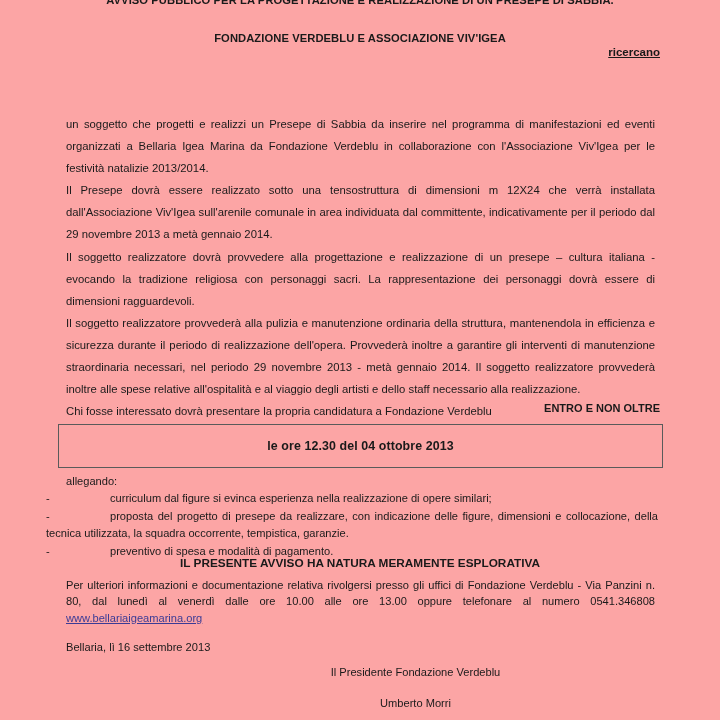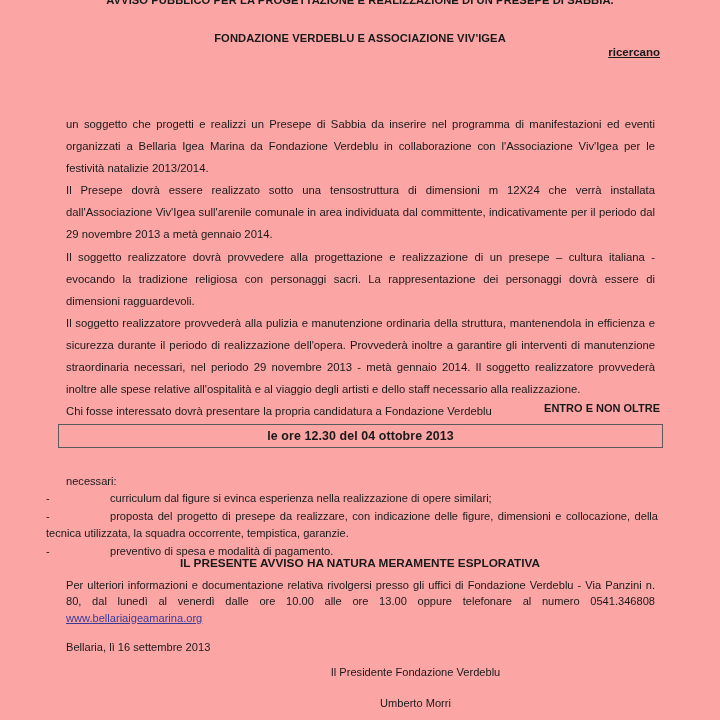--- a/index.html
+++ b/index.html
@@ -87,21 +87,21 @@
     width: 600px;
     text-align: right;
     font-size: 11px;
     font-weight: bold;
   }
   .deadline-box {
     position: absolute;
     top: 424px;
     left: 58px;
     width: 605px;
-    height: 24px;
+    height: 44px;
     border: 1px solid #5a5a5a;
     box-sizing: border-box;
     display: flex;
     align-items: center;
     justify-content: center;
   }
   .deadline-box .deadline-text {
     font-size: 12.4px;
     font-weight: bold;
     letter-spacing: 0.1px;
@@ -219,21 +219,21 @@
     <p class="para">Il soggetto realizzatore provvederà alla pulizia e manutenzione ordinaria della struttura, mantenendola in efficienza e sicurezza durante il periodo di realizzazione dell'opera. Provvederà inoltre a garantire gli interventi di manutenzione straordinaria necessari, nel periodo 29 novembre 2013 - metà gennaio 2014. Il soggetto realizzatore provvederà inoltre alle spese relative all'ospitalità e al viaggio degli artisti e dello staff necessario alla realizzazione.</p>
     <p class="para nojust">Chi fosse interessato dovrà presentare la propria candidatura a Fondazione Verdeblu</p>
   </div>
 
   <div class="entro">ENTRO E NON OLTRE</div>
   <div class="deadline-box">
     <span class="deadline-text">le ore 12.30 del 04 ottobre 2013</span>
   </div>
 
   <div class="attach-area">
-    <div class="attach-intro">necessari:</div>
+    <div class="attach-intro">allegando:</div>
     <ul class="attach-list">
       <li class="attach-item">
         <span class="dash">-</span>
         <span class="atext">curriculum dal figure  si evinca esperienza nella realizzazione di opere similari;</span>
       </li>
       <li class="attach-item wrap">
         <span class="dash">-</span>
         <span class="atext">proposta del progetto di presepe da realizzare, con indicazione delle figure, dimensioni e collocazione, della tecnica utilizzata, la squadra occorrente, tempistica, garanzie.</span>
       </li>
       <li class="attach-item">

